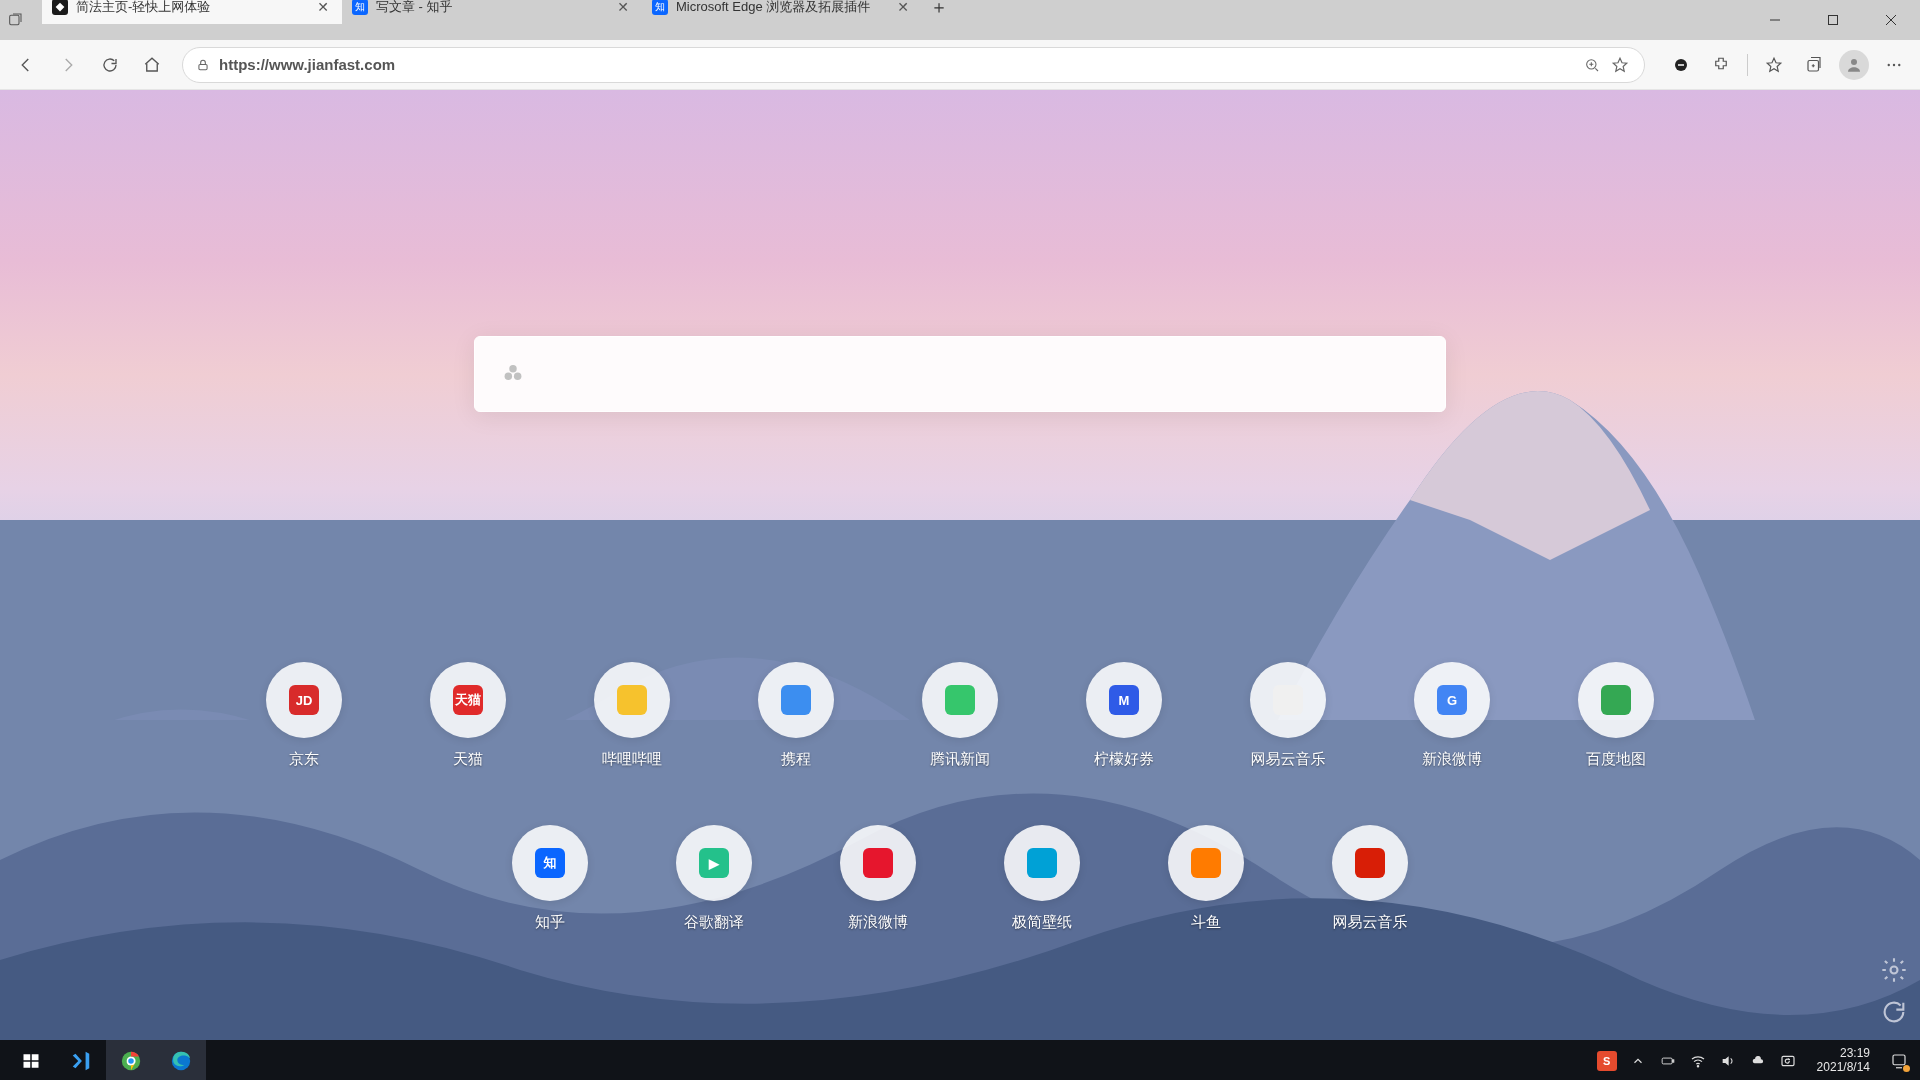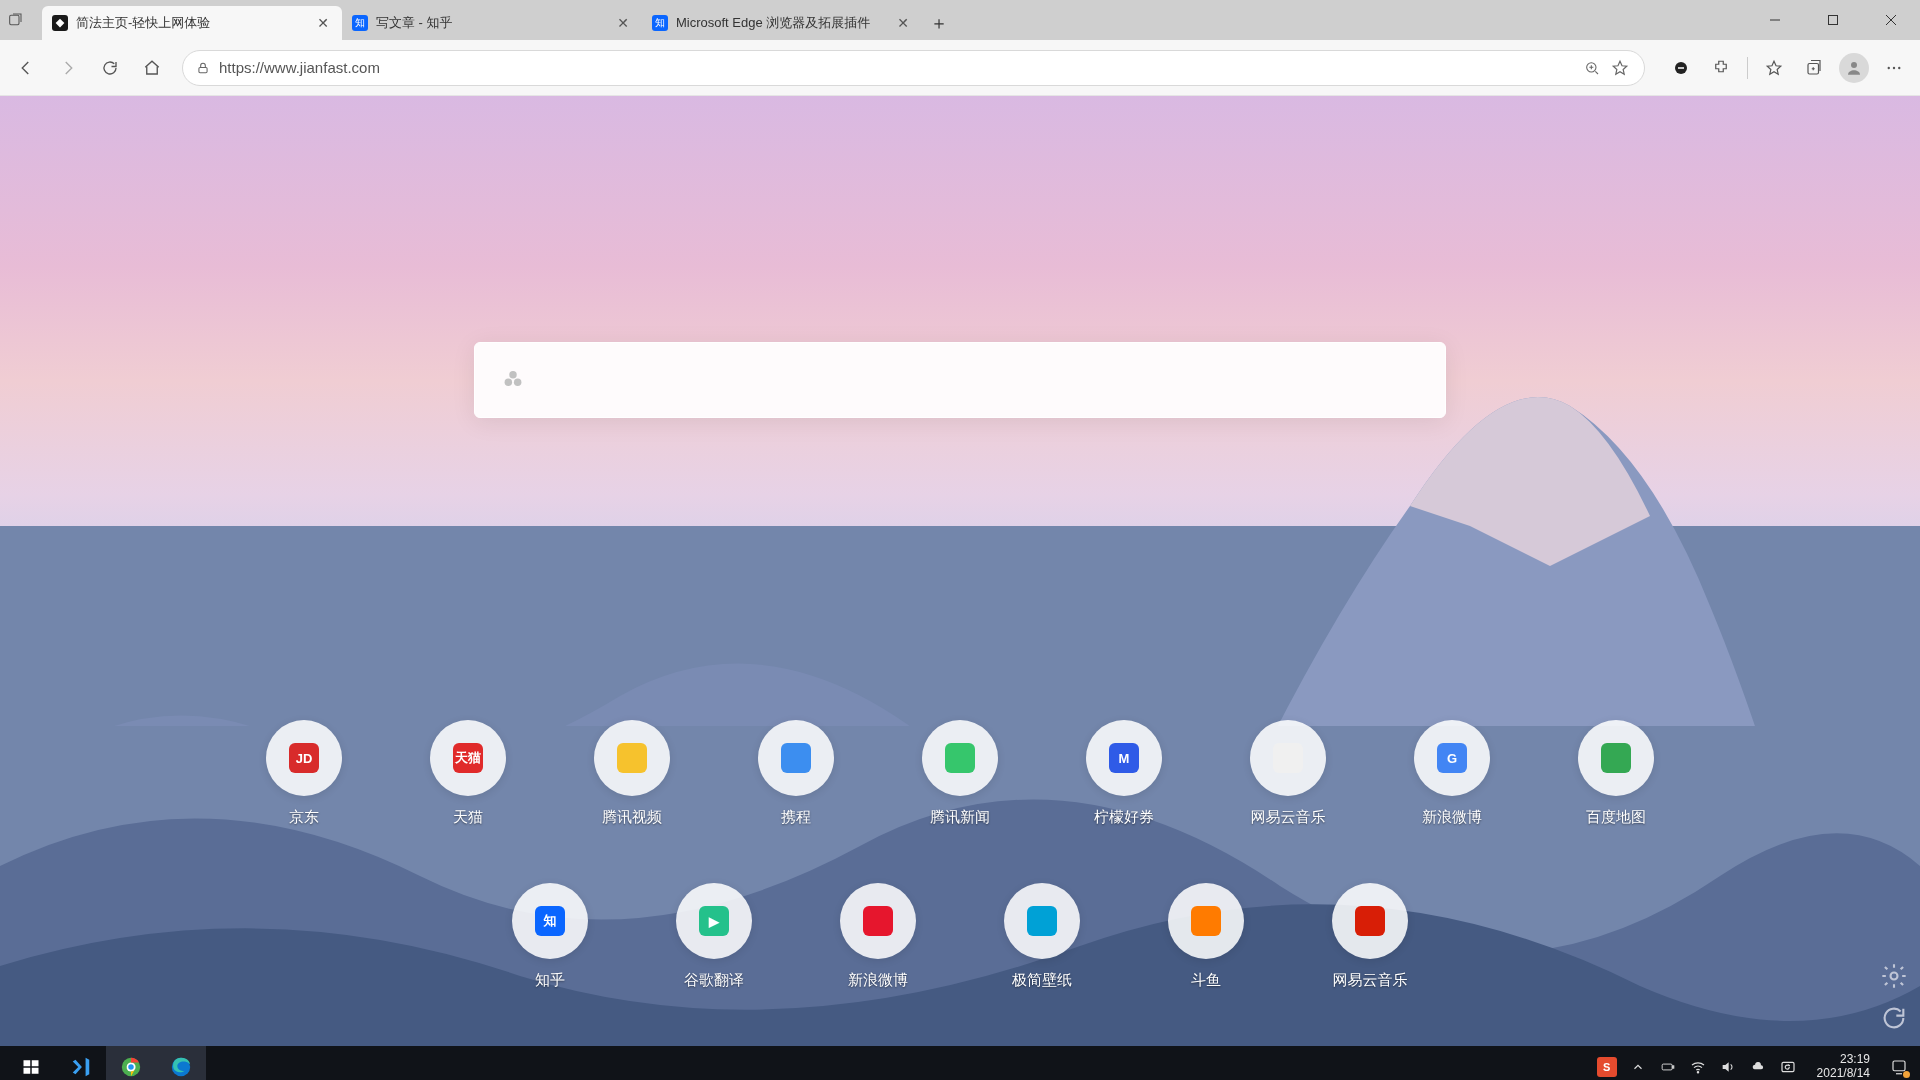--- a/index.html
+++ b/index.html
@@ -1,34 +1,34 @@
 <!DOCTYPE html>
 <html><head>
 <meta charset="utf-8">
 <style>
   * { margin:0; padding:0; box-sizing:border-box; font-family:"Segoe UI","Microsoft YaHei",Arial,sans-serif; -webkit-font-smoothing:antialiased; }
   html,body { width:1920px; height:1080px; overflow:hidden; background:#f3f3f3; }
 
   
   .titlebar { height:40px; display:flex; align-items:flex-start; background:#cfcfcf; }
-  .tab-well { display:flex; height:24px; padding-left:4px; flex:1; }
+  .tab-well { display:flex; align-items:flex-end; height:24px; padding-left:4px; flex:1; }
   .tab-actions { width:30px; height:40px; display:flex; align-items:center; justify-content:center; color:#555; margin-right:8px;}
   .tab { height:34px; margin-top:6px; display:flex; align-items:center; padding:0 10px; min-width:300px; max-width:300px; color:#333; font-size:13px; border-top-left-radius:6px; border-top-right-radius:6px; }
   .tab .favicon { width:16px; height:16px; margin-right:8px; display:flex; align-items:center; justify-content:center; border-radius:3px; font-size:10px; color:#fff;}
   .tab .ttitle { flex:1; white-space:nowrap; overflow:hidden; text-overflow:ellipsis; }
   .tab .tclose { width:18px; height:18px; display:flex; align-items:center; justify-content:center; color:#555; font-size:14px; border-radius:3px;}
   .tab.active { background:#f7f7f7; }
   .tab.inactive { background:transparent; }
   .newtab { width:34px; height:34px; margin-top:6px; display:flex; align-items:center; justify-content:center; color:#333; font-size:18px; }
   .win-controls { display:flex; }
   .win-btn { width:58px; height:40px; display:flex; align-items:center; justify-content:center; color:#333; }
   .win-btn svg { width:12px; height:12px; }
 
   
-  .toolbar { height:56px; background:#f7f7f7; display:flex; align-items:center; padding:0 8px; gap:6px; border-bottom:1px solid #e5e5e5;}
+  .toolbar { height:50px; background:#f7f7f7; display:flex; align-items:center; padding:0 8px; gap:6px; border-bottom:1px solid #e5e5e5;font-weight:bold;}
   .tbtn { width:36px; height:36px; display:flex; align-items:center; justify-content:center; color:#555; border-radius:4px;}
   .tbtn.disabled { color:#aaa; }
   .omnibox { flex:1; height:36px; background:#ffffff; border:1px solid #d9d9d9; border-radius:18px; display:flex; align-items:center; padding:0 10px; margin:0 6px; }
   .omnibox .lock { width:20px; display:flex; align-items:center; justify-content:center; color:#666; margin-right:6px;}
   .omnibox .url  { flex:1; font-size:15px; color:#555; }
   .omnibox .oicon{ width:28px; display:flex; align-items:center; justify-content:center; color:#666; }
   .right-icons { display:flex; align-items:center; gap:4px; margin-left:6px;}
   .right-icons .tbtn svg { width:18px; height:18px;}
   .divider { width:1px; height:22px; background:#ccc; margin:0 4px;}
   .avatar { width:30px; height:30px; border-radius:50%; background:#d9d9d9; display:flex; align-items:center; justify-content:center; color:#888;}
@@ -47,21 +47,21 @@
   .peak { left:1150px; bottom:140px; width:660px; height:560px; background:transparent;}
   .foothills { left:0; right:0; bottom:0; height:320px; }
 
   
   .searchbox { position:absolute; left:50%; top:246px; transform:translateX(-50%);
                width:972px; height:76px; background:#ffffffeb; border:1px solid #ffffff; border-radius:6px;
                display:flex; align-items:center; padding:0 24px; box-shadow:0 4px 24px rgba(0,0,0,.08);}
   .searchbox .engine-icon { width:28px; height:28px; color:#c1c1c1; }
 
   
-  .tiles { position:absolute; left:50%; top:624px; transform:translateX(-50%); width:1240px;}
+  .tiles { position:absolute; left:50%; top:572px; transform:translateX(-50%); width:1240px;}
   .row { display:flex; justify-content:center; gap:88px; margin-bottom:56px;}
   .tile { width:76px; display:flex; flex-direction:column; align-items:center;}
   .tile .circle { width:76px; height:76px; border-radius:50%; background:rgba(255,255,255,.86); display:flex; align-items:center; justify-content:center; box-shadow:0 2px 8px rgba(0,0,0,.10);}
   .tile .circle .ti { width:30px; height:30px; border-radius:6px; display:flex; align-items:center; justify-content:center; font-size:13px; font-weight:700; color:#fff;}
   .tile .label { margin-top:12px; font-size:15px; color:#fff; text-shadow:0 1px 2px rgba(0,0,0,.5); white-space:nowrap;}
 
   
   .corner { position:absolute; right:12px; bottom:14px; display:flex; flex-direction:column; gap:14px;}
   .corner .cbtn { width:28px; height:28px; color:#bfc5d6; }
 
@@ -254,21 +254,21 @@
         <div class="tile">
           <div class="circle">
             <div class="ti" style="background: rgb(224, 42, 42);">天猫</div>
           </div>
           <div class="label">天猫</div>
         </div>
         <div class="tile">
           <div class="circle">
             <div class="ti" style="background: rgb(246, 194, 45);"></div>
           </div>
-          <div class="label">腾讯视频</div>
+          <div class="label">哔哩哔哩</div>
         </div>
         <div class="tile">
           <div class="circle">
             <div class="ti" style="background: rgb(60, 142, 240);"></div>
           </div>
           <div class="label">携程</div>
         </div>
         <div class="tile">
           <div class="circle">
             <div class="ti" style="background: rgb(54, 198, 108);"></div>

